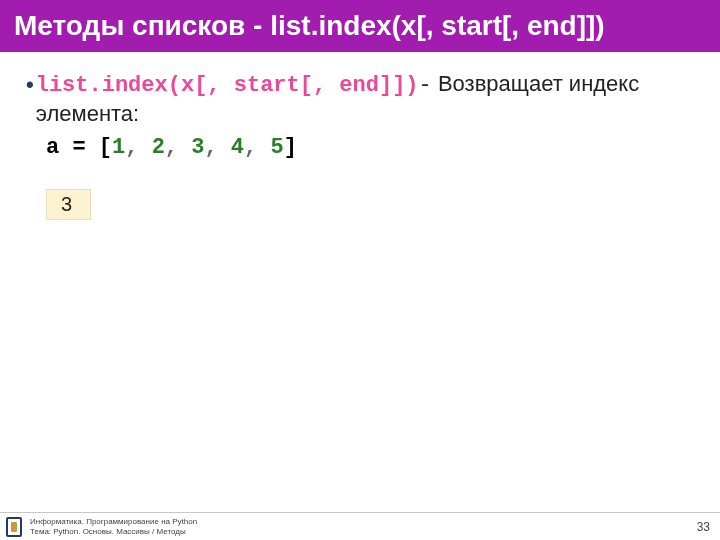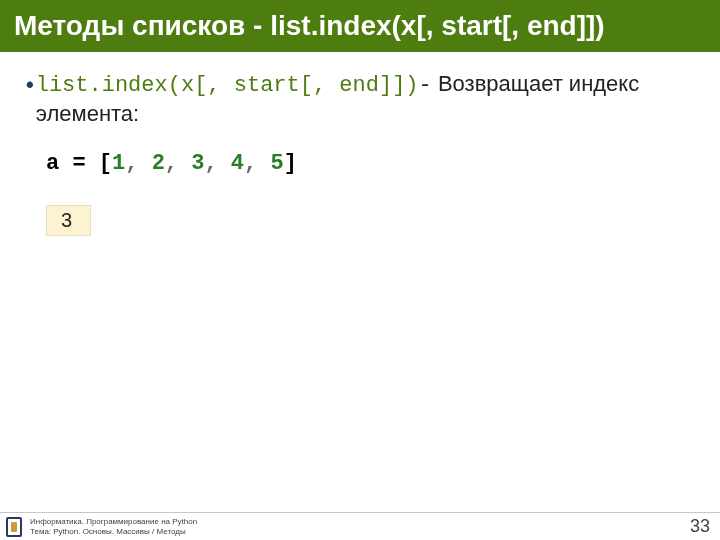--- a/index.html
+++ b/index.html
@@ -5,21 +5,21 @@
   * { margin: 0; padding: 0; box-sizing: border-box; }
   body {
     width: 720px;
     height: 540px;
     font-family: Arial, Helvetica, sans-serif;
     background: #fff;
     position: relative;
     overflow: hidden;
   }
   .title-bar {
-    background: #4d7c0f;
+    background: #a21caf;
     color: #fff;
     padding: 10px 14px 10px 14px;
     font-size: 28px;
     font-weight: 700;
     line-height: 1.15;
   }
   .content {
     padding: 18px 26px 0 26px;
   }
   .bullet-row {
@@ -32,29 +32,29 @@
     color: #243a5e;
     font-weight: 700;
     margin-right: 2px;
     margin-top: 1px;
   }
   .desc-line {
     color: #222;
   }
   .sig {
     font-family: "Courier New", Courier, monospace;
-    font-weight: 400;
-    color: #4d7c0f;
+    font-weight: 700;
+    color: #ec4899;
     margin-top: 41px;
   }
   .desc-dash {
     font-family: "Courier New", Courier, monospace;
   }
   .code-block {
-    margin-top: 22px;
+    margin-top: 6px;
     margin-left: 20px;
     font-family: "Courier New", Courier, monospace;
     font-size: 22px;
     font-weight: 700;
     line-height: 1.35;
     color: #000;
   }
   .num { color: #2a7d2a; }
   .pun { color: #6a6a6a; font-weight: 700; }
   .output-box {
@@ -96,21 +96,21 @@
     background: #c79b3e;
     border-radius: 1px;
   }
   .footer-text {
     font-size: 8px;
     line-height: 1.2;
     color: #444;
     flex: 1;
   }
   .page-num {
-    font-size: 18px;
+    font-size: 12px;
     color: #444;
   }
 </style>
 </head>
 <body>
 
 <div class="title-bar">
   <span>Методы списков - list.index(x[, start[, end]])</span>
 </div>
 

